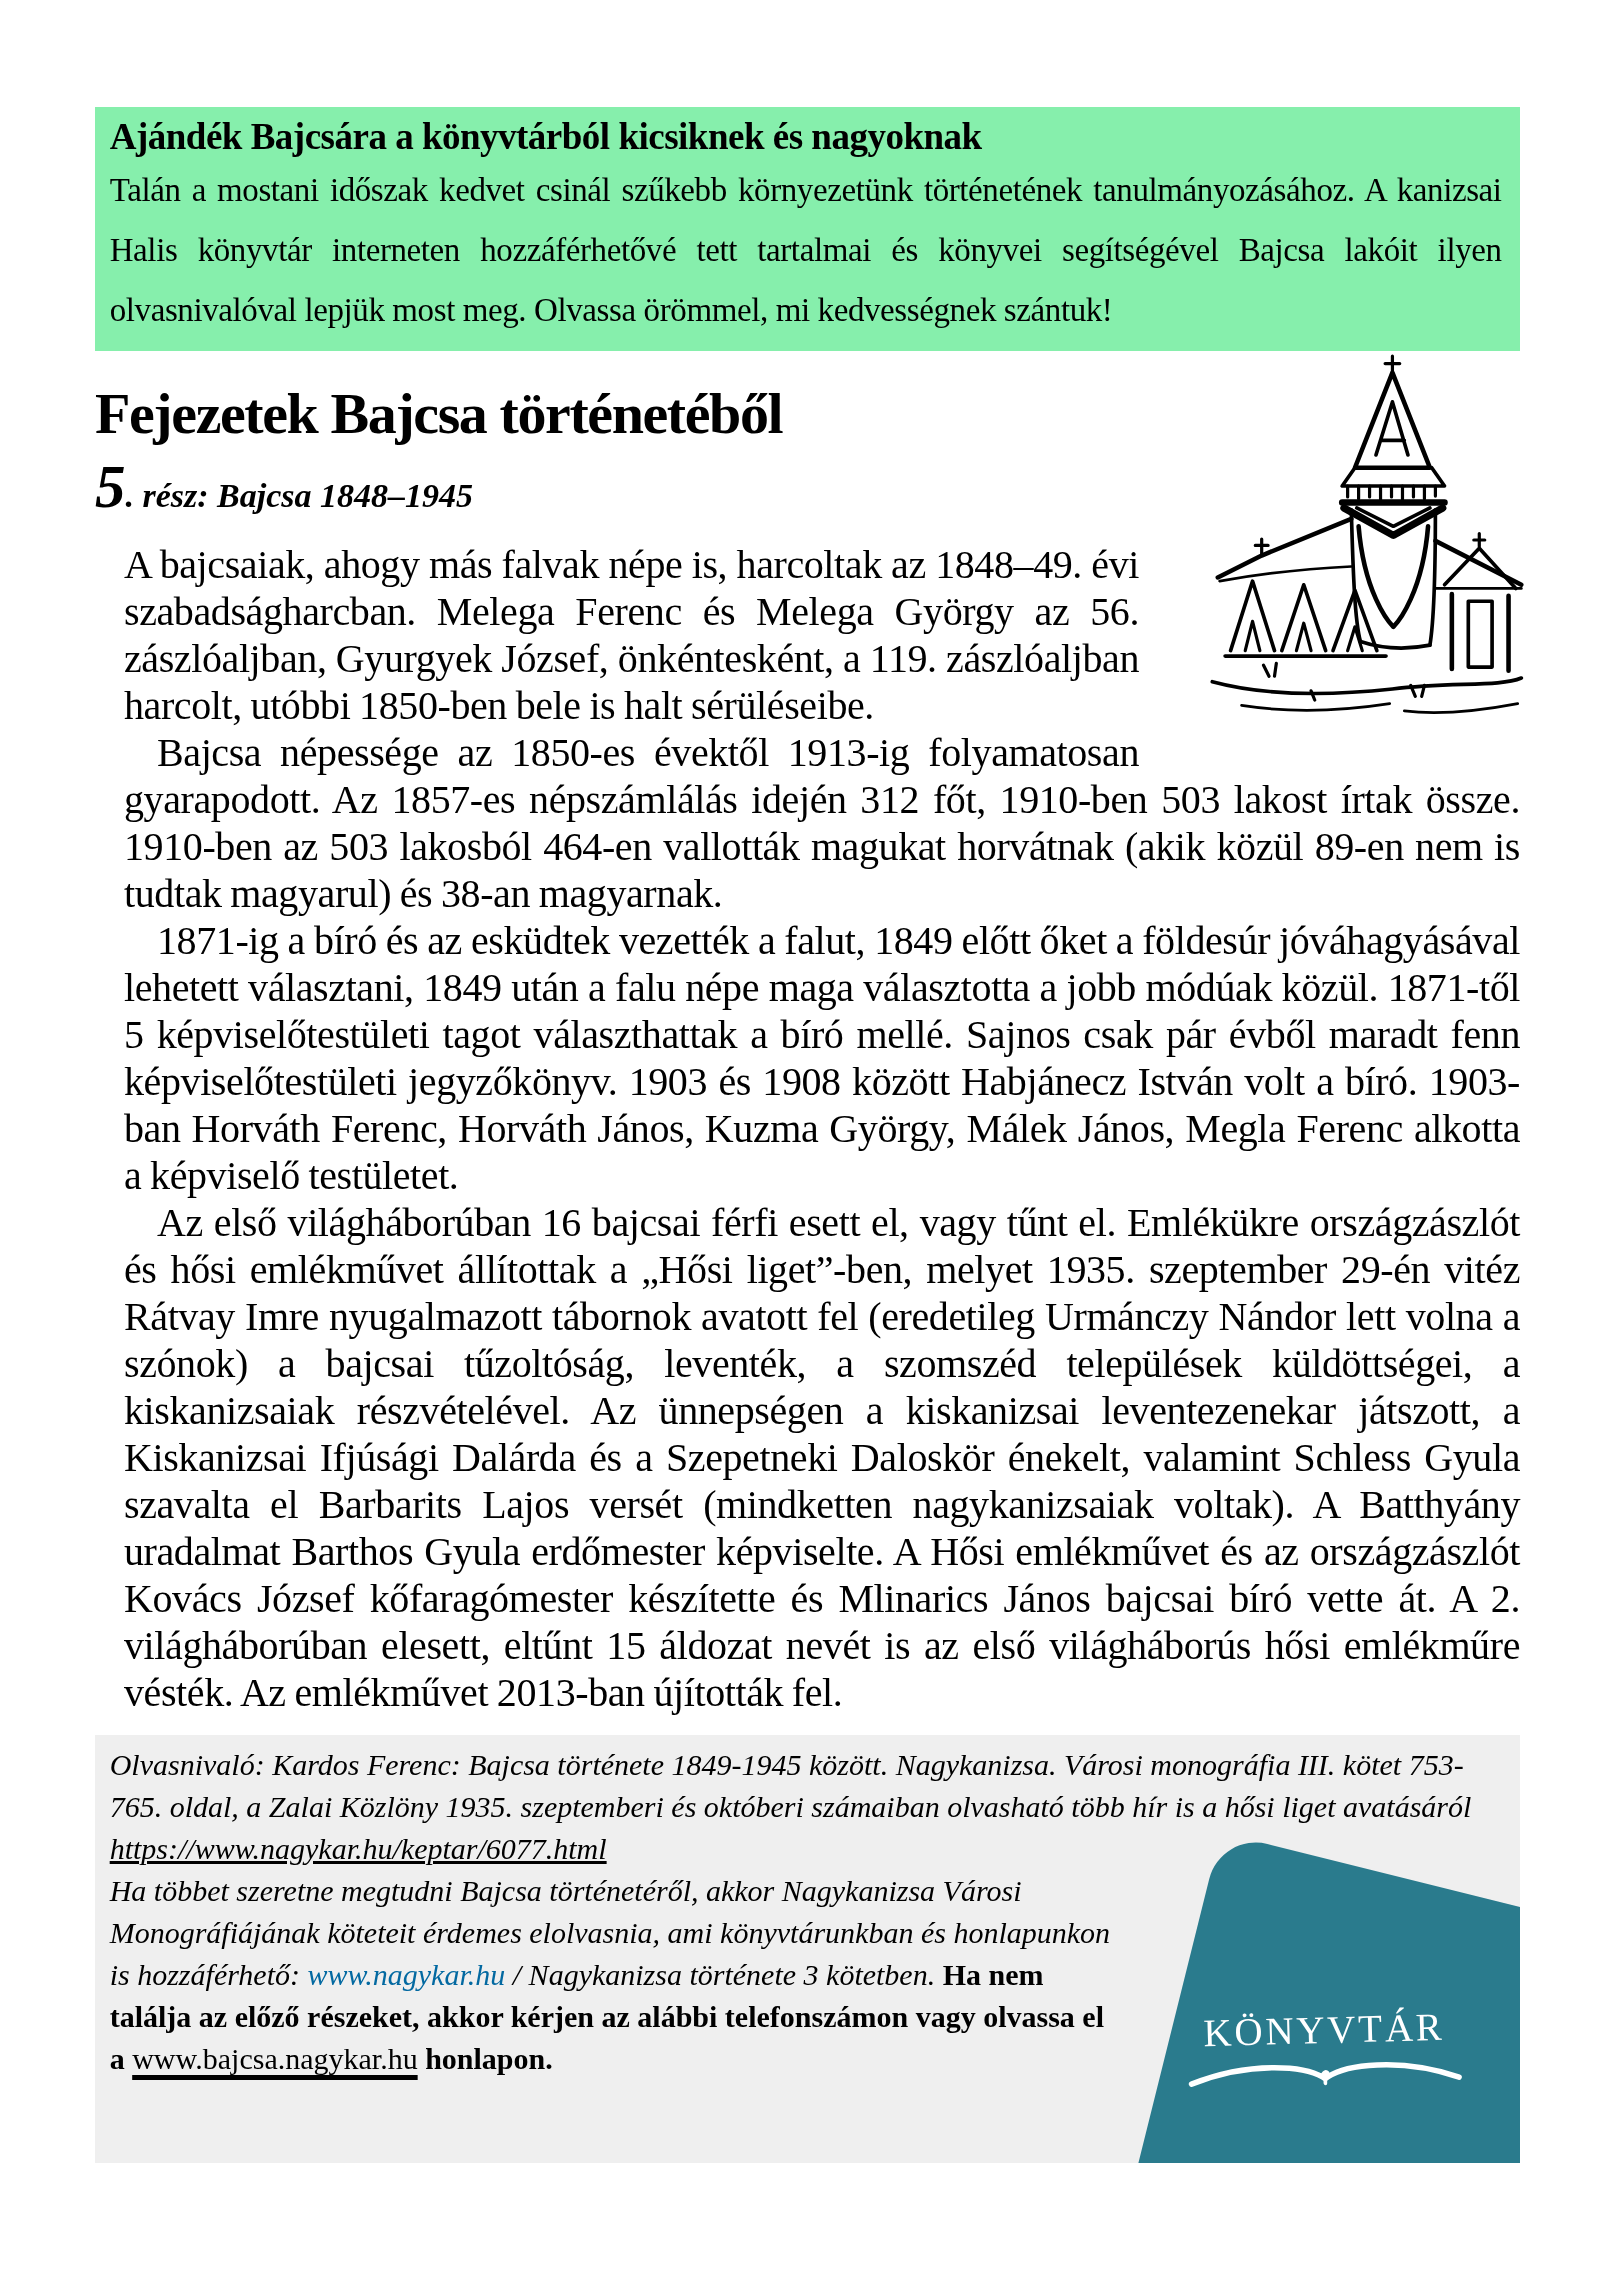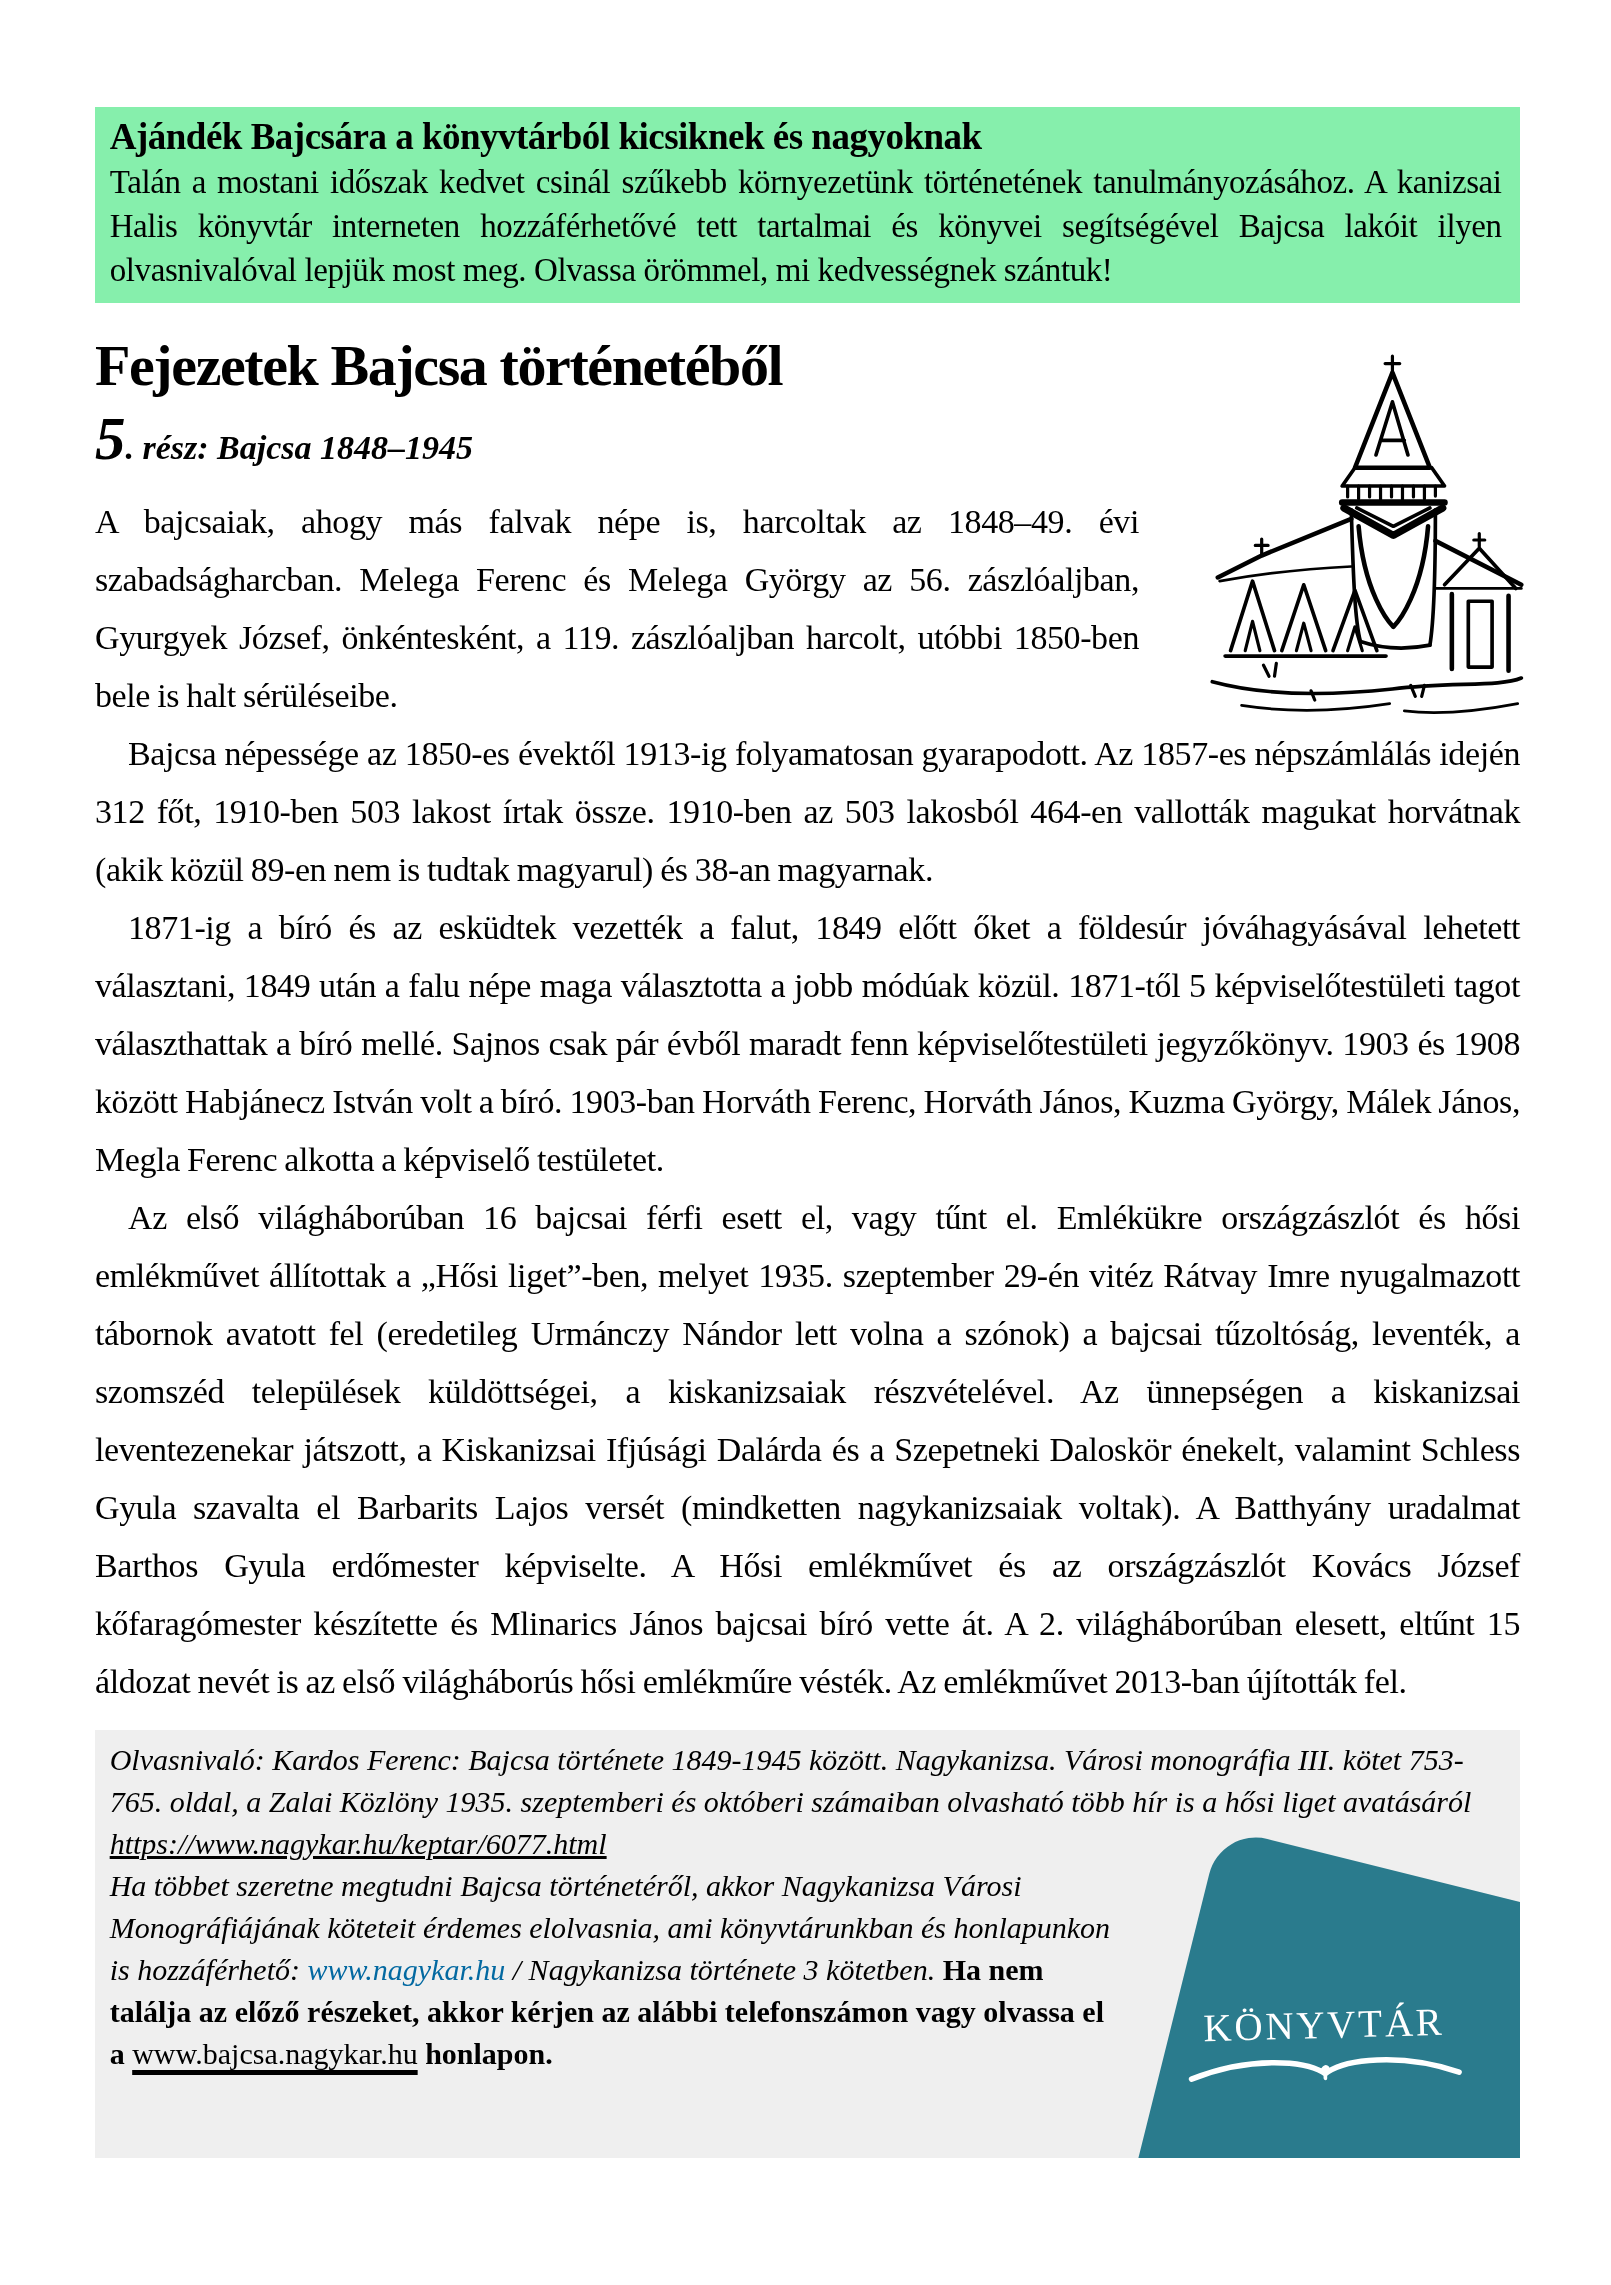--- a/index.html
+++ b/index.html
@@ -26,21 +26,21 @@
   .note-title{
     margin:0;
     font-size:37px;
     font-weight:bold;
     line-height:46px;
     letter-spacing:-0.5px;
   }
   .note-body{
     margin:0;
     font-size:33px;
-    line-height:44px;
+    line-height:60px;
     text-align:justify;
     letter-spacing:-0.4px;
     hyphens:auto;
   }
   
   .article-title{
     margin:31px 0 0 0;
     font-size:58px;
     font-weight:bold;
     line-height:1.12;
@@ -50,26 +50,27 @@
     margin:9.2px 0 0 0;
     font-weight:bold;
     font-style:italic;
     line-height:1;
   }
   .subtitle-number{font-size:61px;}
   .subtitle-rest{font-size:34px;}
   
   .body-text{
     margin-top:24px;
-    font-size:34px;
-    line-height:58px;
+    font-size:40px;
+    line-height:47px;
     text-align:justify;
     letter-spacing:-0.4px;
     word-spacing:-0.9px;
     hyphens:auto;
+    margin-left:29px;
   }
   .church-float{float:right;width:381px;height:193px;}
   .para{margin:0;}
   .para.indent{text-indent:33px;}
   .church-art{
     position:absolute;
     top:347px;right:87px;
     width:320px;height:375px;
   }
   .church-art svg{width:100%;height:100%;}

